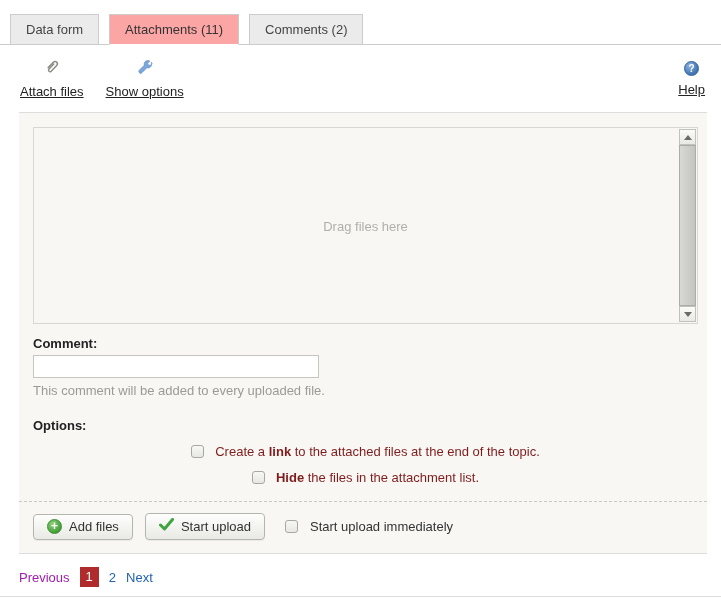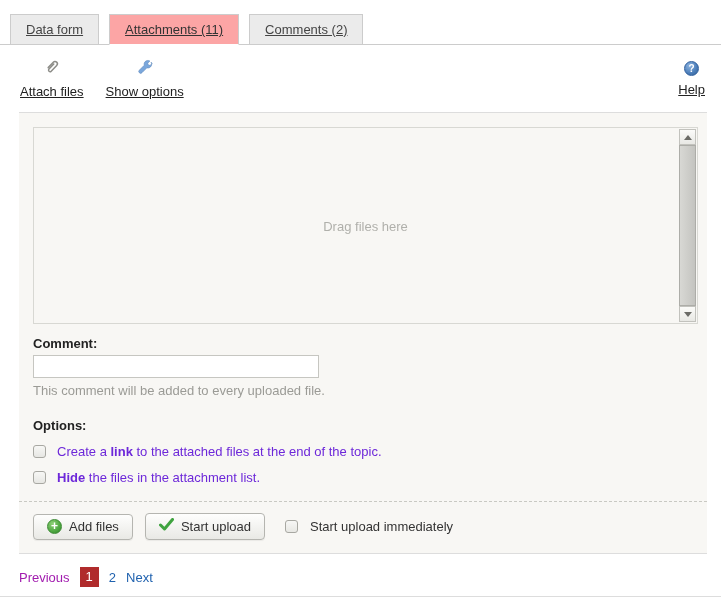--- a/index.html
+++ b/index.html
@@ -23,21 +23,20 @@
     background: #fff;
   }
   .tab {
     padding: 7px 15px 7px;
     background: #ebebeb;
     border: 1px solid #ccc;
     border-bottom: none;
     color: #444;
     cursor: pointer;
     white-space: nowrap;
-    text-decoration: underline;
   }
   .tab.active {
     background: #fca5a5;
     color: #333;
     margin-bottom: -1px;
     border-bottom: 1px solid #fff;
   }
 
   
   .toolbar {
@@ -152,21 +151,22 @@
     font-family: "Liberation Sans", sans-serif;
     font-size: 13px;
     color: #333;
   }
   .hint { color: #9b9b96; margin: 5px 0 20px; }
   .opt-row {
     display: flex;
     align-items: center;
     gap: 11px;
     margin: 11px 0;
-    color: #6d28d9;
+    color: #7f1d1d;
+    justify-content: center;
   }
   .checkbox {
     width: 13px; height: 13px;
     flex: 0 0 13px;
     border: 1px solid #a8a8a2;
     border-radius: 3px;
     background: linear-gradient(#f7f7f5, #e7e7e3);
     cursor: pointer;
   }
   .dashed-rule {

